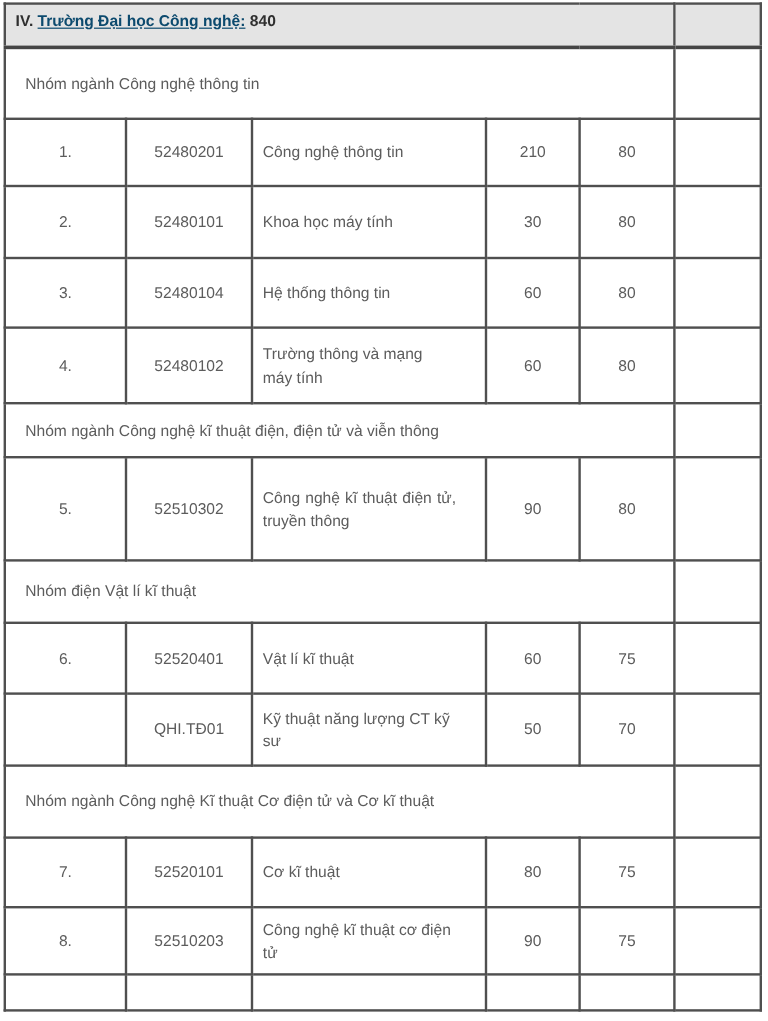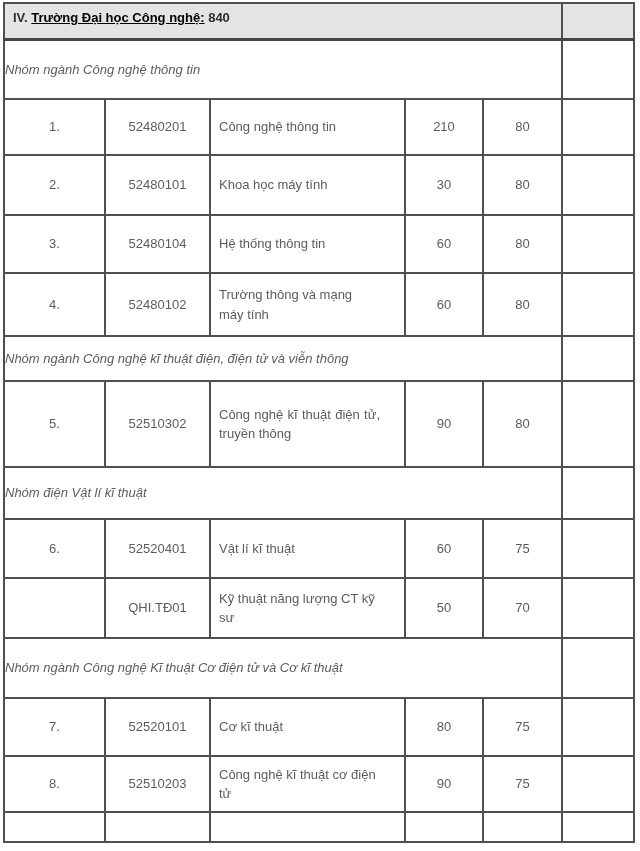--- a/index.html
+++ b/index.html
@@ -30,29 +30,28 @@
   tr.hrow td {
     background: #e4e4e4;
     border-bottom: 3px solid #454545;
     text-align: left;
     padding: 4px 6px 4px 8px;
     font-weight: bold;
     color: #2f2f2f;
     vertical-align: top;
   }
   .uni-link {
-    color: #000000;
+    color: #0c4a6e;
     text-decoration: underline;
     font-weight: bold;
     cursor: pointer;
   }
   td.section-cell {
     text-align: left;
-    padding-left: 0;
-    font-style: italic;
+    padding-left: 16px;
   }
   td.name-cell {
     text-align: left;
     padding-left: 8px;
     padding-right: 24px;
   }
   td.name-cell.justify {
     text-align: justify;
   }
 </style>

